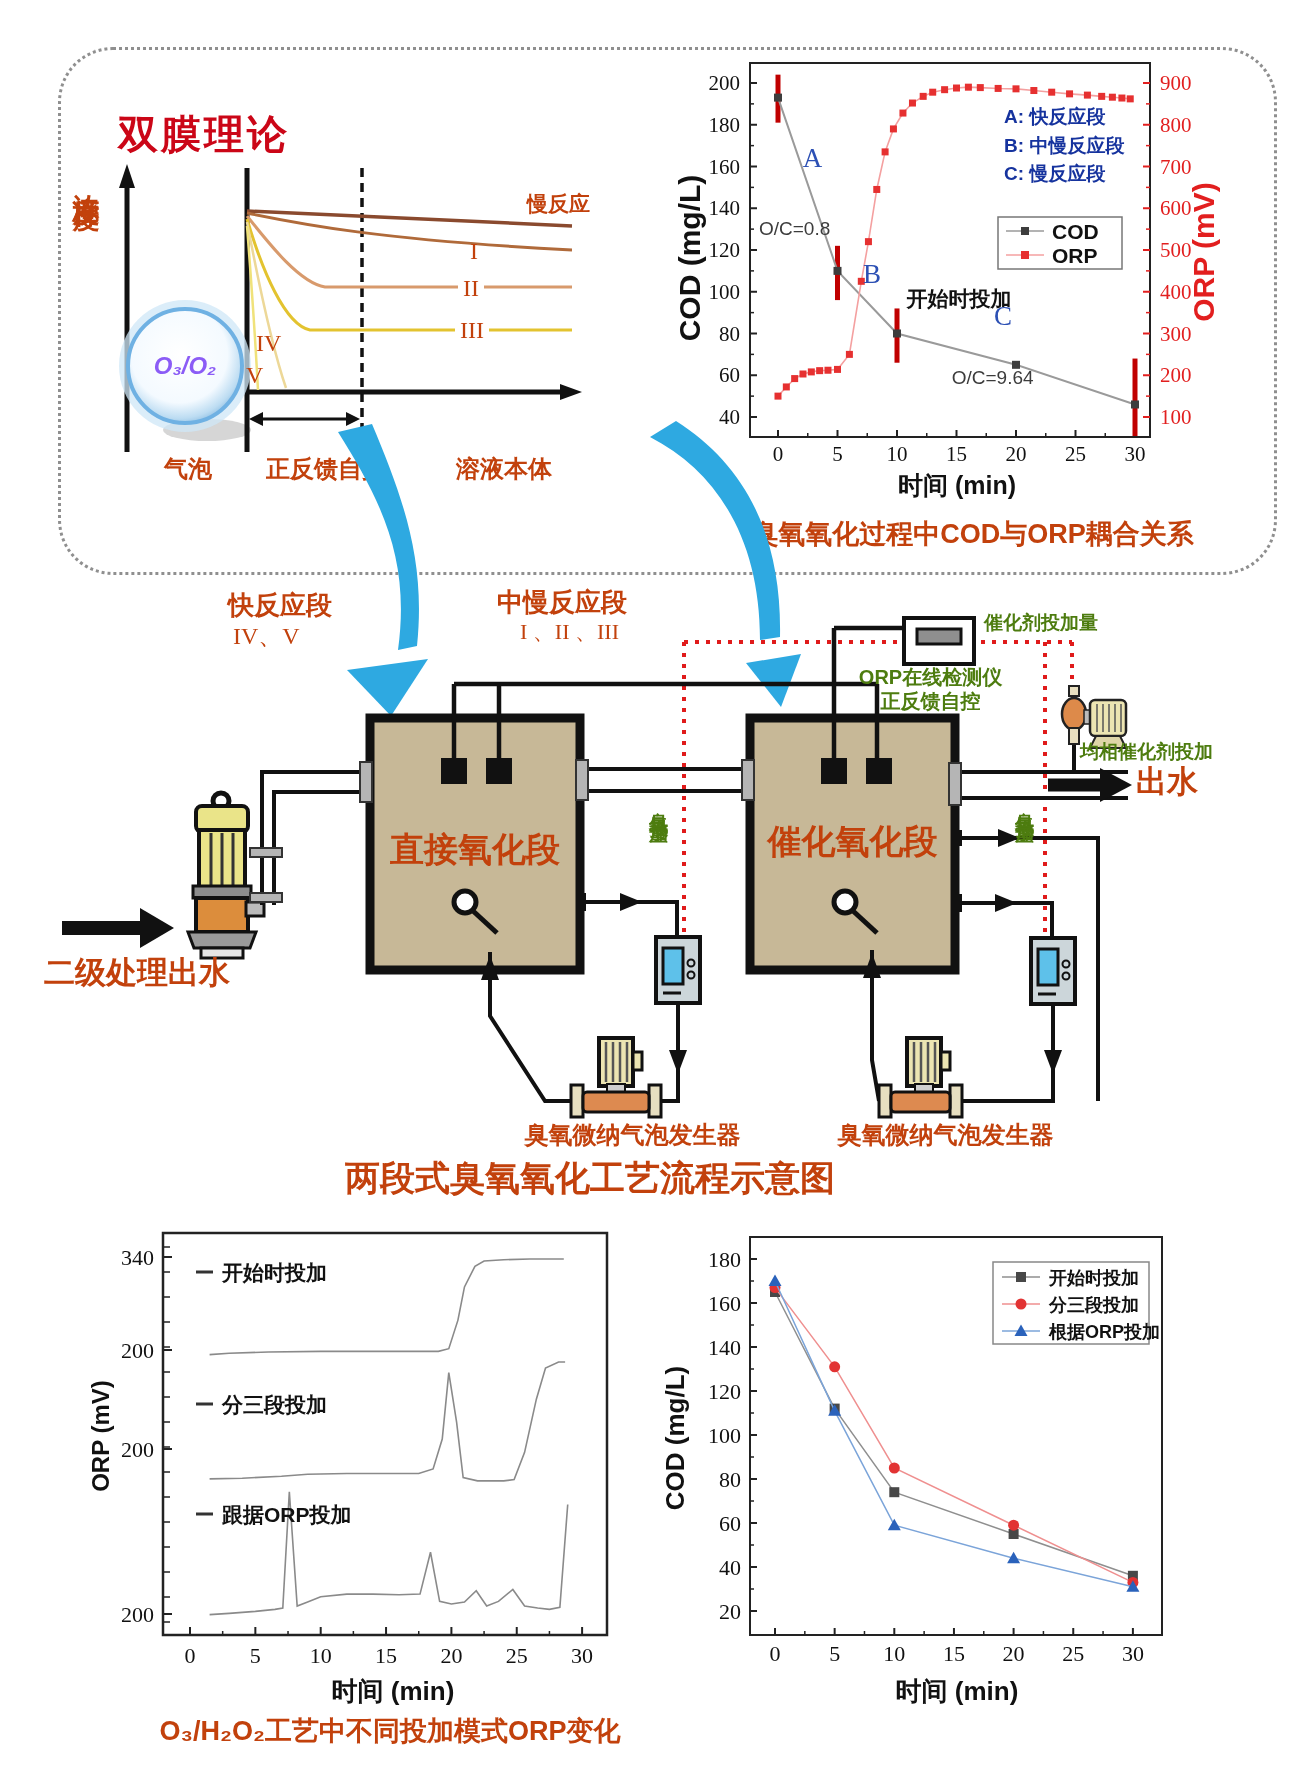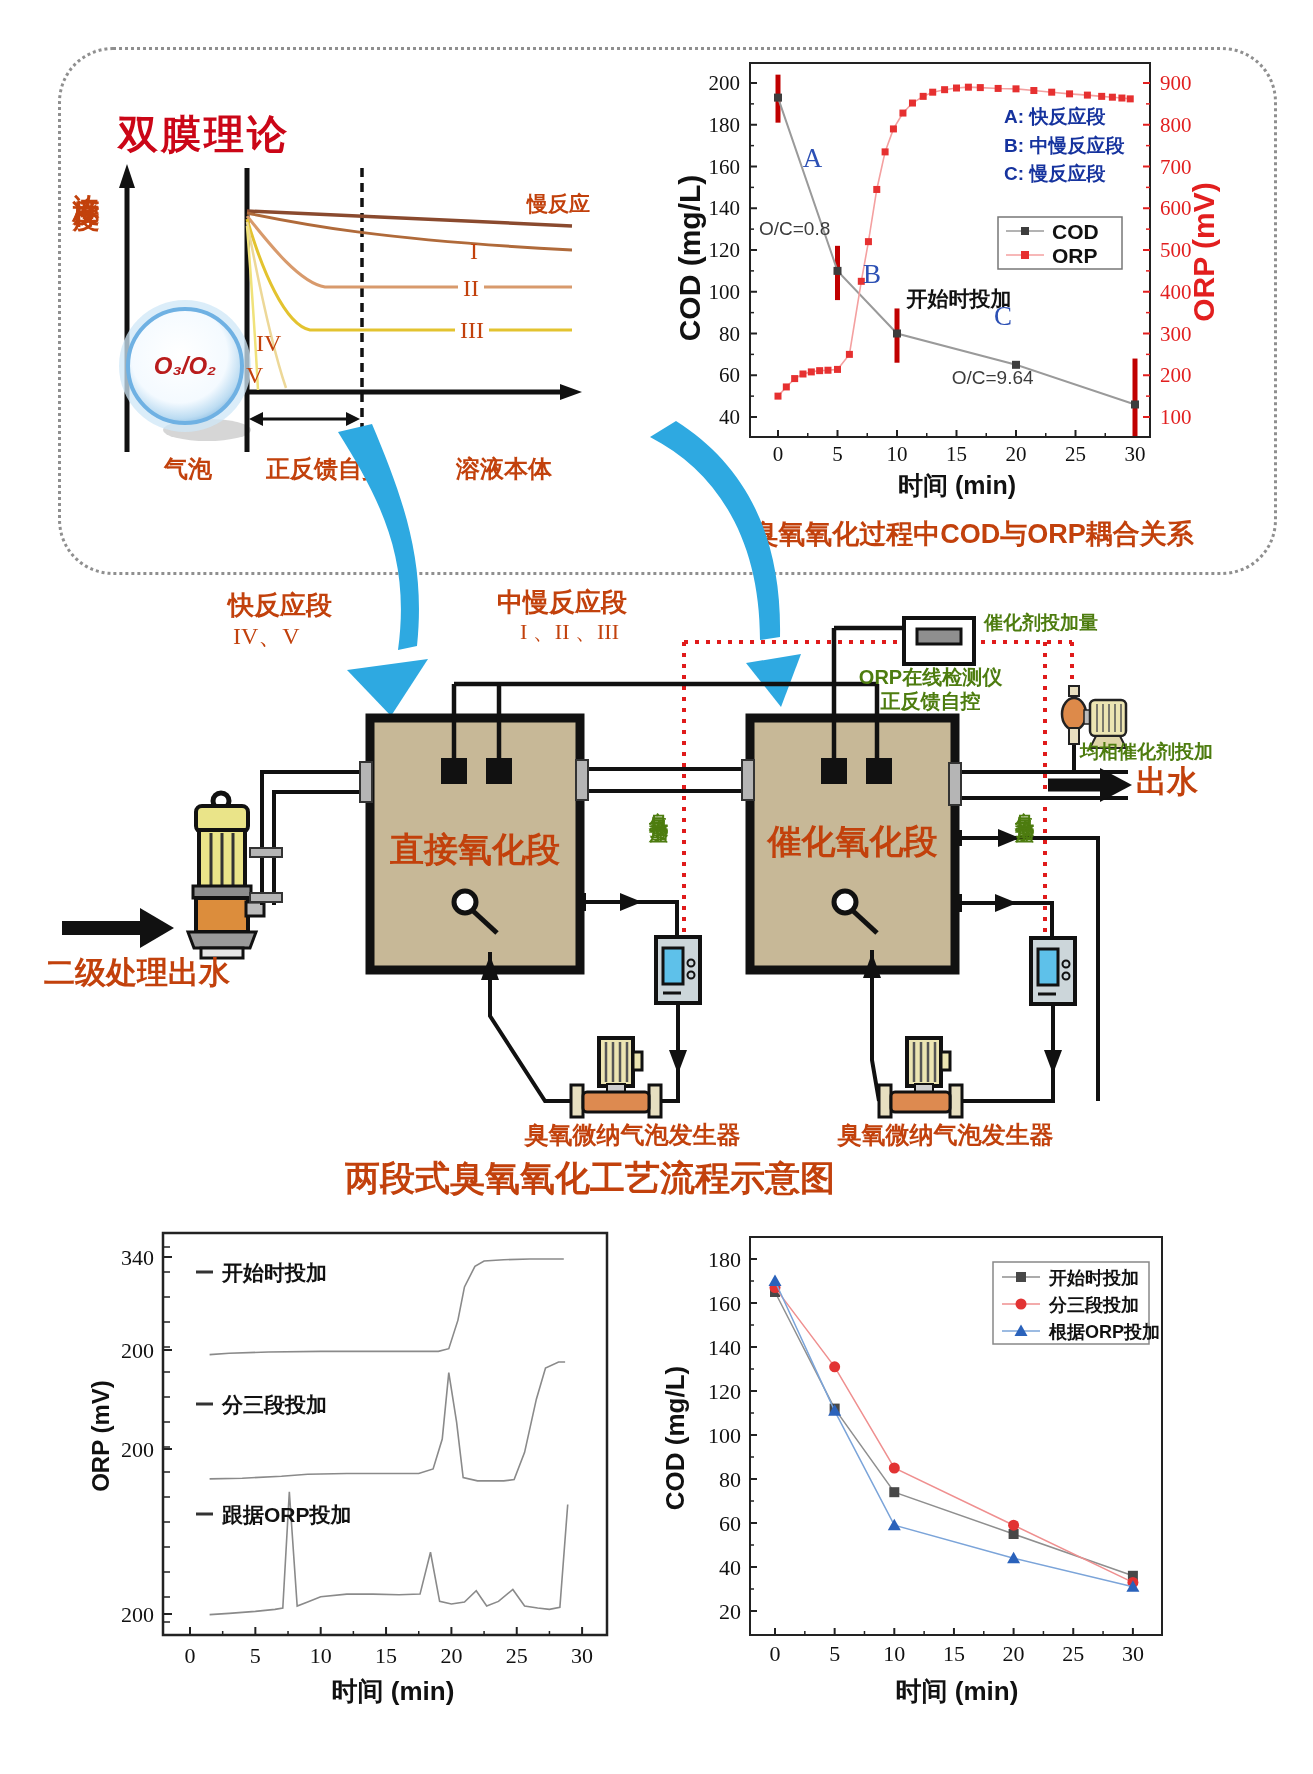--- a/index.html
+++ b/index.html
@@ -1,21 +1,21 @@
 <!DOCTYPE html>
 <html><head>
 <meta charset="utf-8">
 <style>
   html,body{margin:0;padding:0;background:#e8e8e8;}
   .page{position:relative;width:1313px;height:1774px;background:#ffffff;
         font-family:"Liberation Sans",sans-serif;overflow:hidden;}
   .t{position:absolute;color:#c2410c;white-space:nowrap;line-height:1.15;}
   .bold{font-weight:bold;}
   .red{color:#4d7c0f;}
-  .blue{color:#b91c1c;}
+  .blue{color:#8b5cf6;}
   .serif{font-family:"Liberation Serif",serif;}
   .center{text-align:center;}
   .vert{writing-mode:vertical-rl;text-orientation:upright;letter-spacing:3px;}
   .whitebg{background:#fff;padding:0 5px;}
   .dashed-box{position:absolute;left:58px;top:47px;width:1213px;height:522px;
               border:3px dotted #8f8f8f;border-radius:55px;}
   svg{position:absolute;}
 </style>
 </head>
 <body>
@@ -535,14 +535,15 @@
         <circle cx="1021" cy="1304" r="5.5" fill="#e23333"></circle>
         <text x="1049" y="1311" font-size="18" fill="#111" text-anchor="start" font-family="&quot;Liberation Sans&quot;,sans-serif" font-weight="bold">分三段投加</text>
         <line x1="1002" y1="1331" x2="1040" y2="1331" stroke="#7ba4d9" stroke-width="1.5"></line>
         <path d="M1021,1324.5 L1014.5,1336 L1027.5,1336 Z" fill="#2a62bb"></path>
         <text x="1049" y="1338" font-size="18" fill="#111" text-anchor="start" font-family="&quot;Liberation Sans&quot;,sans-serif" font-weight="bold">根据ORP投加</text>
       </g>
       <text x="684" y="1438" font-size="26" fill="#111" text-anchor="middle" font-family="&quot;Liberation Sans&quot;,sans-serif" font-weight="bold" transform="rotate(-90 684 1438)">COD (mg/L)</text>
       <text x="957" y="1700" font-size="26" fill="#111" text-anchor="middle" font-family="&quot;Liberation Sans&quot;,sans-serif" font-weight="bold">时间 (min)</text>
     </svg>
 
+  <div class="t bold center" style="left:140px;top:1716px;width:500px;font-size:27px;">O₃/H₂O₂工艺中不同投加模式ORP变化</div>
 
 </div>
 
 </body></html>

